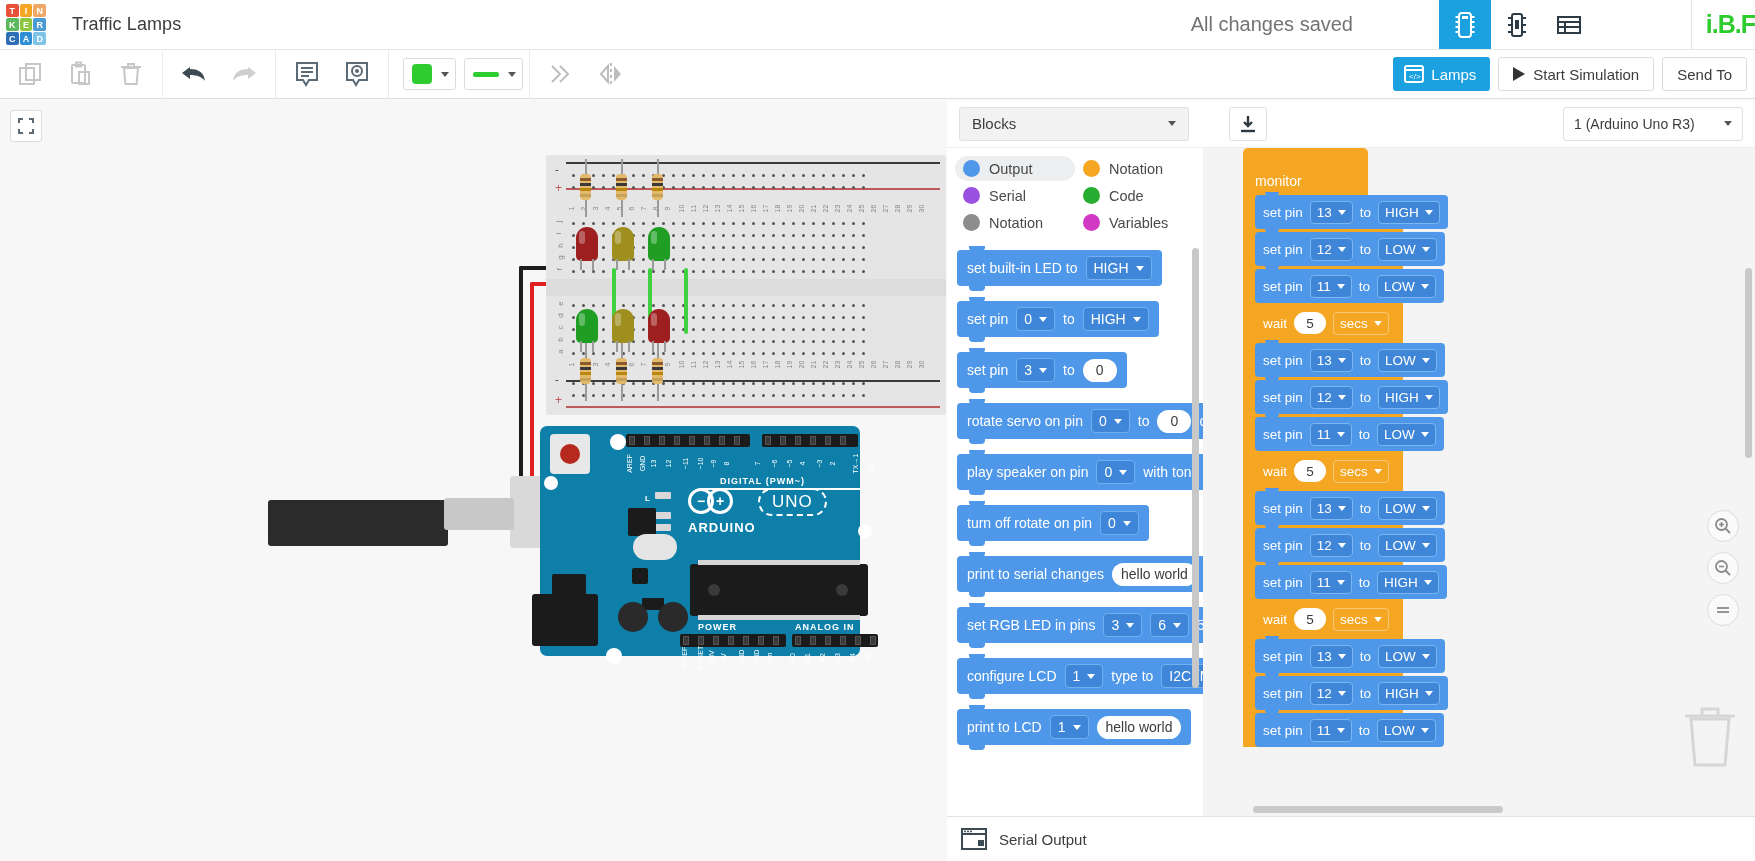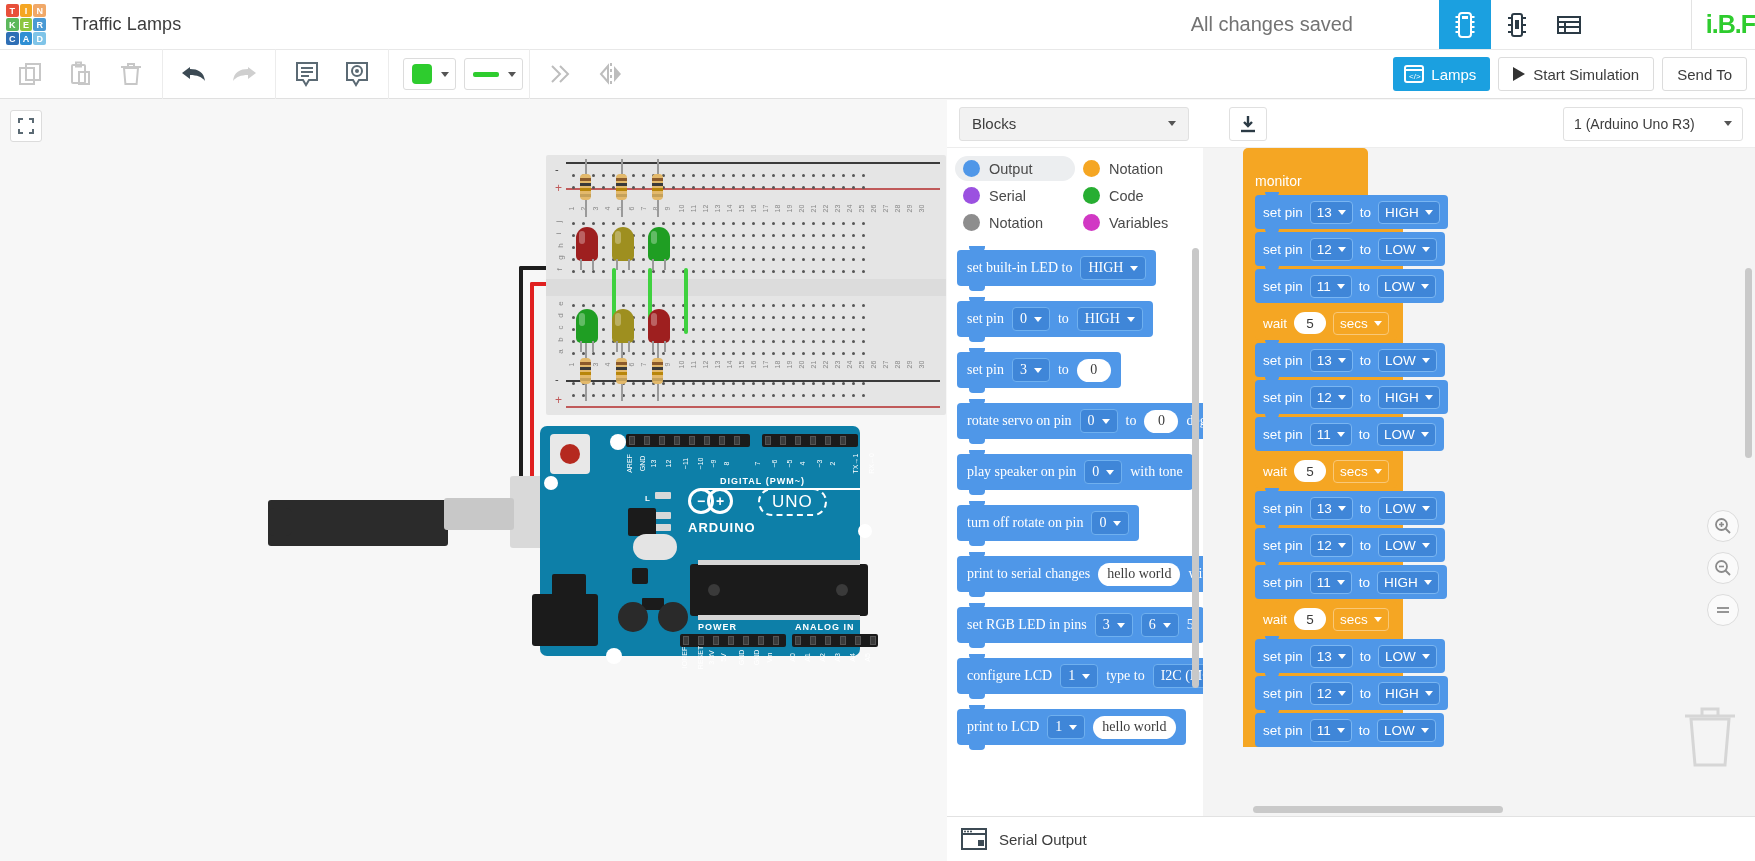--- a/index.html
+++ b/index.html
@@ -127,21 +127,21 @@
      border: 1px solid #e0e0e0; border-radius: 3px; display: flex; align-items: center;
      justify-content: space-between; padding: 0 10px; font-size: 14px; color: #3c3c3c; }
 
   .palette { position: absolute; left: 0; top: 48px; width: 256px; height: 668px; background: #fff; }
   .cats { padding: 8px 8px 10px 8px; display: grid; grid-template-columns: 1fr 1fr;
      row-gap: 2px; }
   .cat { display: flex; align-items: center; gap: 9px; padding: 4px 8px; border-radius: 13px;
      font-size: 14.5px; color: #4a4a4a; }
   .cat.sel { background: #eceef0; }
   .cat i { width: 17px; height: 17px; border-radius: 50%; display: block; }
-  .blocklist { position: absolute; top: 96px; left: 0; right: 0; bottom: 0; overflow: hidden; padding-top: 6px; font-family: Liberation Serif, serif; }
+  .blocklist { position: absolute; top: 96px; left: 0; right: 0; bottom: 0; overflow: hidden; padding-top: 6px; }
   .pscroll { position: absolute; right: 4px; top: 100px; width: 7px; height: 440px;
      background: #c8c8c8; border-radius: 4px; }
 
   .blk { position: relative; background: #4f97e8; color: #fff; border-radius: 4px;
      display: flex; align-items: center; gap: 8px; height: 36px; padding: 0 10px;
      font-size: 14px; margin: 0 0 15px 10px; width: max-content; }
   .blk::before { content:''; position:absolute; left:12px; top:-4px; width:16px; height:5px;
      background:#4f97e8; border-radius:0 0 4px 4px; }
   .blk::after { content:''; position:absolute; left:12px; bottom:-5px; width:16px; height:5px;
      background:#4f97e8; border-radius:0 0 4px 4px; }

